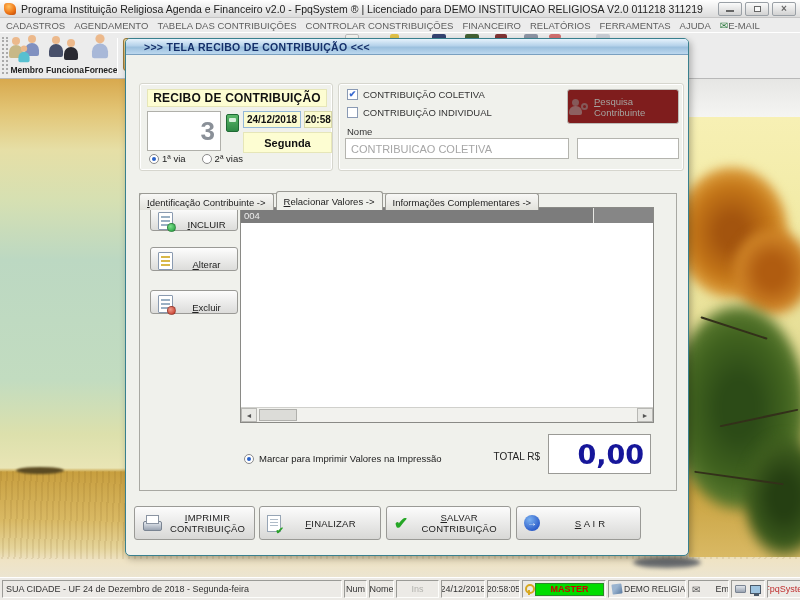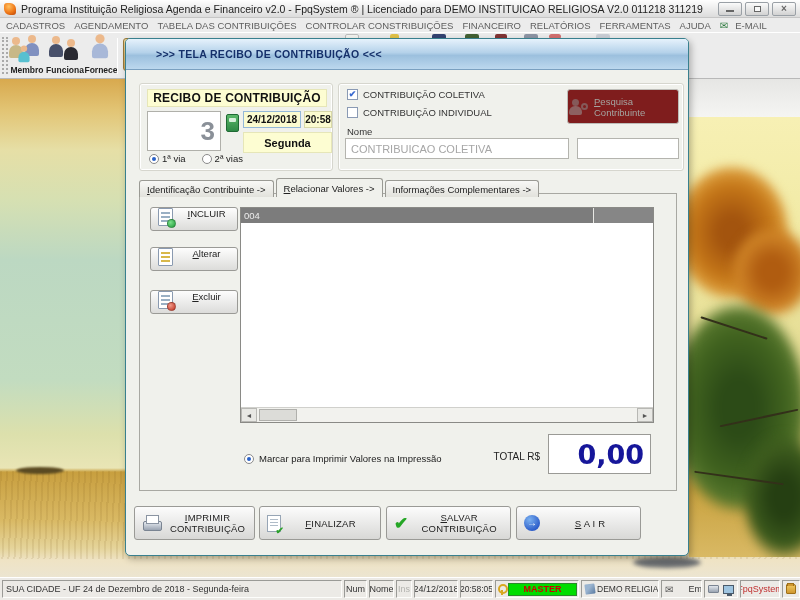--- a/index.html
+++ b/index.html
@@ -11,21 +11,21 @@
   .app-icon{width:12px;height:12px;border-radius:3px 6px 3px 6px;background:radial-gradient(circle at 40% 30%,#ffc060,#f07818 55%,#b84408);margin-right:5px;flex:0 0 auto}
   .titlebar .title{font-size:10.5px;color:#222;white-space:nowrap;overflow:hidden}
   .win-controls{margin-left:auto;display:flex;gap:3px}
   .win-btn{width:24px;height:14px;background:linear-gradient(#fbfbfb,#d2d2d2);border:1px solid #9aa0a6;border-radius:2px;display:flex;align-items:center;justify-content:center}
   .glyph-min{width:8px;height:2px;background:#666;margin-top:5px}
   .glyph-restore{width:7px;height:6px;border:1px solid #666;background:#f8f8f8}
   .glyph-close{color:#666;font-size:10px;font-weight:bold;line-height:1}
 
   .menubar{position:absolute;left:0;top:19px;width:800px;height:13px;display:flex;align-items:center;gap:9px;padding-left:6px;z-index:3}
   .menu-item{font-size:9.5px;color:#5e5e5e;white-space:nowrap}
-  .menu-email{display:flex;align-items:center;gap:7px}
+  .menu-email{display:flex;align-items:center;gap:0}
   .email-glyph::before{content:"✉";font-size:10px;color:#2e7a3e}
 
   
   .toolbar{position:absolute;left:0;top:32px;width:800px;height:47px;background:#ececec;border-top:1px solid #fff;border-bottom:1px solid #b8b8b8;z-index:2}
   .grip{position:absolute;left:2px;top:4px;bottom:4px;width:6px;border-left:2px dotted #aaa;border-right:2px dotted #aaa}
   .tb-item{position:absolute;top:2px;width:38px;text-align:center}
   .tb-icon{position:relative;height:31px}
   .tb-label{font-size:8.5px;font-weight:bold;color:#222;line-height:1}
   .pp{position:absolute;width:14px;height:24px}
   .pp::before{content:"";position:absolute;top:0;left:3px;width:8px;height:8px;border-radius:50%;background:#ecb98c}
@@ -46,21 +46,21 @@
     background:linear-gradient(180deg,#f7f0b4 0px,#f1eaa4 120px,#e4dc94 240px,#cdbd6a 330px,#c9a23f 372px,#d9b964 440px)}
   .fol{position:absolute;filter:blur(4px)}
   .fol-o1{left:-32px;top:28px;width:150px;height:175px;background:radial-gradient(closest-side,#a3540e 18%,#c47618 52%,#d79534 68%,rgba(215,149,52,0) 80%)}
   .fol-o2{left:28px;top:95px;width:110px;height:120px;background:radial-gradient(closest-side,#b05c10 25%,#cd8226 60%,rgba(205,130,38,0) 80%)}
   .fol-g1{left:-38px;top:158px;width:175px;height:265px;background:radial-gradient(closest-side,#2c4b17 22%,#41631f 55%,#55752c 70%,rgba(85,117,44,0) 82%)}
   .fol-g2{left:40px;top:300px;width:110px;height:160px;background:radial-gradient(closest-side,#253f12 25%,#3c5a1d 60%,rgba(60,90,29,0) 82%)}
   .branch{position:absolute;background:#33301a;height:2px;border-radius:2px}
 
   
   .dialog{position:absolute;left:125px;top:38px;width:564px;height:518px;background:#f0f1ec;border:1px solid #39808e;border-radius:5px;box-shadow:2px 3px 7px rgba(0,0,0,.28);z-index:5}
-  .dialog-title{height:31px;background:linear-gradient(180deg,#e6f2fc 0%,#b5d2ea 45%,#9cc0de 55%,#bcd8ee 100%);border-radius:4px 4px 0 0;border-bottom:1px solid #7aa0c0;display:flex;align-items:center;padding-left:30px;font-weight:bold;font-size:10.5px;color:#15306a;letter-spacing:.3px}
+  .dialog-title{height:16px;background:linear-gradient(180deg,#e6f2fc 0%,#b5d2ea 45%,#9cc0de 55%,#bcd8ee 100%);border-radius:4px 4px 0 0;border-bottom:1px solid #7aa0c0;display:flex;align-items:center;padding-left:18px;font-weight:bold;font-size:10.5px;color:#15306a;letter-spacing:.3px}
 
   .groupbox{position:absolute;border:1px solid #d6d6ce;border-radius:3px;box-shadow:inset 0 0 0 1px #fff}
   .gb-left{left:13px;top:44px;width:194px;height:88px}
   .gb-right{left:212px;top:44px;width:346px;height:88px}
 
   .recibo-header{position:absolute;left:7px;top:5px;width:180px;height:18px;background:#fdfdd2;border:1px solid #e6e6b8;display:flex;align-items:center;justify-content:center;font-weight:bold;font-size:12px;color:#111;letter-spacing:.2px}
   .num-box{position:absolute;left:7px;top:27px;width:74px;height:40px;background:#fff;border:1px solid #b0b0aa;display:flex;align-items:center;justify-content:flex-end;padding-right:5px;font-size:26px;font-weight:bold;color:#8a9098}
   .calc-icon{position:absolute;left:86px;top:30px;width:13px;height:18px;background:linear-gradient(#5cb86a,#2f8a46);border:1px solid #1f6a34;border-radius:2px}
   .calc-icon::before{content:"";position:absolute;left:2px;top:3px;right:2px;height:4px;background:#d8f0dc;border-radius:1px}
   .date-box{position:absolute;left:103px;top:27px;width:58px;height:17px;background:#fbfbd0;border:1px solid #94b8d8;display:flex;align-items:center;justify-content:center;font-weight:bold;font-size:10px;color:#111}
@@ -77,27 +77,27 @@
   .pesquisa-btn{position:absolute;left:228px;top:5px;width:112px;height:35px;background:#7f1d1d;border:1px solid #bdbdb8;border-radius:3px;display:flex;align-items:center;gap:6px;color:#a4a4a0;font-size:9.5px}
   .icon-psearch{width:20px;height:20px;position:relative;opacity:.55;flex:0 0 auto}
   .icon-psearch::before{content:"";position:absolute;left:4px;top:2px;width:7px;height:7px;border-radius:50%;background:#8a8a8a}
   .icon-psearch::after{content:"";position:absolute;left:1px;top:9px;width:13px;height:9px;border-radius:6px 6px 2px 2px;background:#9a9a9a;box-shadow:9px -5px 0 -2px rgba(130,130,130,0),0 0 0 0 #888}
   .psearch-ring{position:absolute;right:0;top:6px;width:7px;height:7px;border:2px solid #8a8a8a;border-radius:50%}
   .nome-label{position:absolute;left:8px;top:42px;font-size:9.5px;color:#333}
   .inputbox{position:absolute;background:#fff;border:1px solid #b4b4ae;font-size:11px;color:#a6a6a6;display:flex;align-items:center;padding-left:5px;overflow:hidden;white-space:nowrap}
   .input-nome{left:6px;top:54px;width:224px;height:21px}
   .input-extra{left:238px;top:54px;width:102px;height:21px}
 
-  .tabs{position:absolute;left:13px;top:139px;display:flex;align-items:flex-end;height:19px;z-index:2}
+  .tabs{position:absolute;left:13px;top:152px;display:flex;align-items:flex-end;height:19px;z-index:2}
   .tab{height:17px;padding:0 7px;background:linear-gradient(#f8f8f6,#e2e2dc);border:1px solid #9a9a94;border-bottom:none;border-radius:3px 3px 0 0;font-size:9.5px;color:#222;display:flex;align-items:center;margin-right:2px;white-space:nowrap}
   .tab.active{height:19px;background:#f0f1ec;position:relative}
   .accel{text-decoration:underline}
 
   .tab-panel{position:absolute;left:13px;top:154px;width:538px;height:298px;border:1px solid #a8a8a2;background:#f0f1ec}
-  .act-btn{position:absolute;left:10px;width:88px;height:24px;background:linear-gradient(#fdfdfd,#dcdcda);border:1px solid #9a9a96;border-radius:3px;display:flex;align-items:flex-start;padding-left:7px;gap:7px;font-size:9.5px;color:#222}
+  .act-btn{position:absolute;left:10px;width:88px;height:24px;background:linear-gradient(#fdfdfd,#dcdcda);border:1px solid #9a9a96;border-radius:3px;display:flex;align-items:flex-end;padding-left:7px;gap:7px;font-size:9.5px;color:#222}
   .act-btn .lbl{flex:1;text-align:center;padding-right:4px}
   .doc-icon{width:15px;height:18px;background:#fff;border:1px solid #8a9ab0;border-radius:1px;position:relative;flex:0 0 auto}
   .doc-icon::before{content:"";position:absolute;left:2px;top:3px;right:2px;height:2px;background:#9ab0c4;box-shadow:0 4px 0 #9ab0c4,0 8px 0 #9ab0c4}
   .doc-icon.yellow::before{background:#d8b84a;box-shadow:0 4px 0 #d8b84a,0 8px 0 #d8b84a}
   .badge{position:absolute;right:-4px;bottom:-3px;width:9px;height:9px;border-radius:50%;border:1px solid rgba(0,0,0,.25)}
   .badge.green{background:radial-gradient(circle at 35% 35%,#7ae08a,#1f9a3a)}
   .badge.red{background:radial-gradient(circle at 35% 35%,#f09a8a,#c03020)}
 
   .grid{position:absolute;left:100px;top:13px;width:414px;height:216px;border:1px solid #8a8a86;background:#fff;display:flex;flex-direction:column}
   .t-head{display:flex;height:17px;border-bottom:1px solid #c8c8c4;font-size:10.5px;color:#222;align-items:stretch;background:#fdfdfb}
@@ -126,21 +126,21 @@
   .icon-fin::before{content:"";position:absolute;left:2px;top:3px;right:2px;height:1px;background:#b0bcc8;box-shadow:0 3px 0 #b0bcc8,0 6px 0 #b0bcc8}
   .icon-fin::after{content:"✔";position:absolute;right:-4px;bottom:-5px;color:#2aa02a;font-size:10px;font-weight:bold}
   .icon-check::before{content:"✔";color:#25a625;font-size:17px;font-weight:bold;line-height:1}
   .icon-exit{width:16px;height:16px;border-radius:50%;background:radial-gradient(circle at 35% 30%,#7ab0f0,#2a5ac8 75%);position:relative;flex:0 0 auto}
   .icon-exit::after{content:"→";position:absolute;left:3px;top:1.5px;color:#fff;font-size:10px;font-weight:bold}
 
   
   .statusbar{position:absolute;left:0;top:577px;width:800px;height:23px;background:#eceae6;border-top:1px solid #fff;display:flex;align-items:center;font-size:9px;color:#333;z-index:6}
   .sp{height:18px;border:1px solid;border-color:#9a9a96 #fdfdfb #fdfdfb #9a9a96;display:flex;align-items:center;padding:0 3px;margin-left:2px;background:#eceae6;white-space:nowrap;overflow:hidden;flex:0 0 auto}
   .sp.center{justify-content:center}
-  .sp1{width:340px}.sp2{width:23px}.sp3{width:25px}.sp4{width:16px;color:#b2b2ae}.sp5{width:44px}.sp6{width:33px;font-size:8.5px}
+  .sp1{width:340px}.sp2{width:23px}.sp3{width:25px}.sp4{width:43px;color:#b2b2ae}.sp5{width:44px}.sp6{width:33px;font-size:8.5px}
   .sp7{width:84px;padding:0 1px;gap:1px}.sp8{width:78px;font-size:8.5px;gap:2px}.sp9{width:41px;gap:15px}.sp10{width:34px;gap:4px;justify-content:center}
   .sp11{width:40px;justify-content:center}.sp12{width:18px;justify-content:center}
   .master{flex:1;height:13px;background:#00dd00;border:1px solid #2a8a2a;color:#cc0000;font-weight:bold;display:flex;align-items:center;justify-content:center;font-size:9px}
   .brand{color:#c03030;font-size:9px}
   .icon-key{width:10px;height:12px;position:relative;flex:0 0 auto}
   .icon-key::before{content:"";position:absolute;left:1px;top:1px;width:6px;height:6px;border:2px solid #d8a820;border-radius:50%}
   .icon-key::after{content:"";position:absolute;left:4px;top:7px;width:2px;height:5px;background:#d8a820}
   .icon-pen{width:10px;height:10px;background:linear-gradient(135deg,#9ab4d0 40%,#5a7aa0);border-radius:1px;transform:rotate(-8deg);flex:0 0 auto}
   .icon-env::before{content:"✉";font-size:10px;color:#555}
   .icon-prt{width:11px;height:8px;background:linear-gradient(#dfe4ea,#9aa4b2);border:1px solid #7a8492;border-radius:1px}

